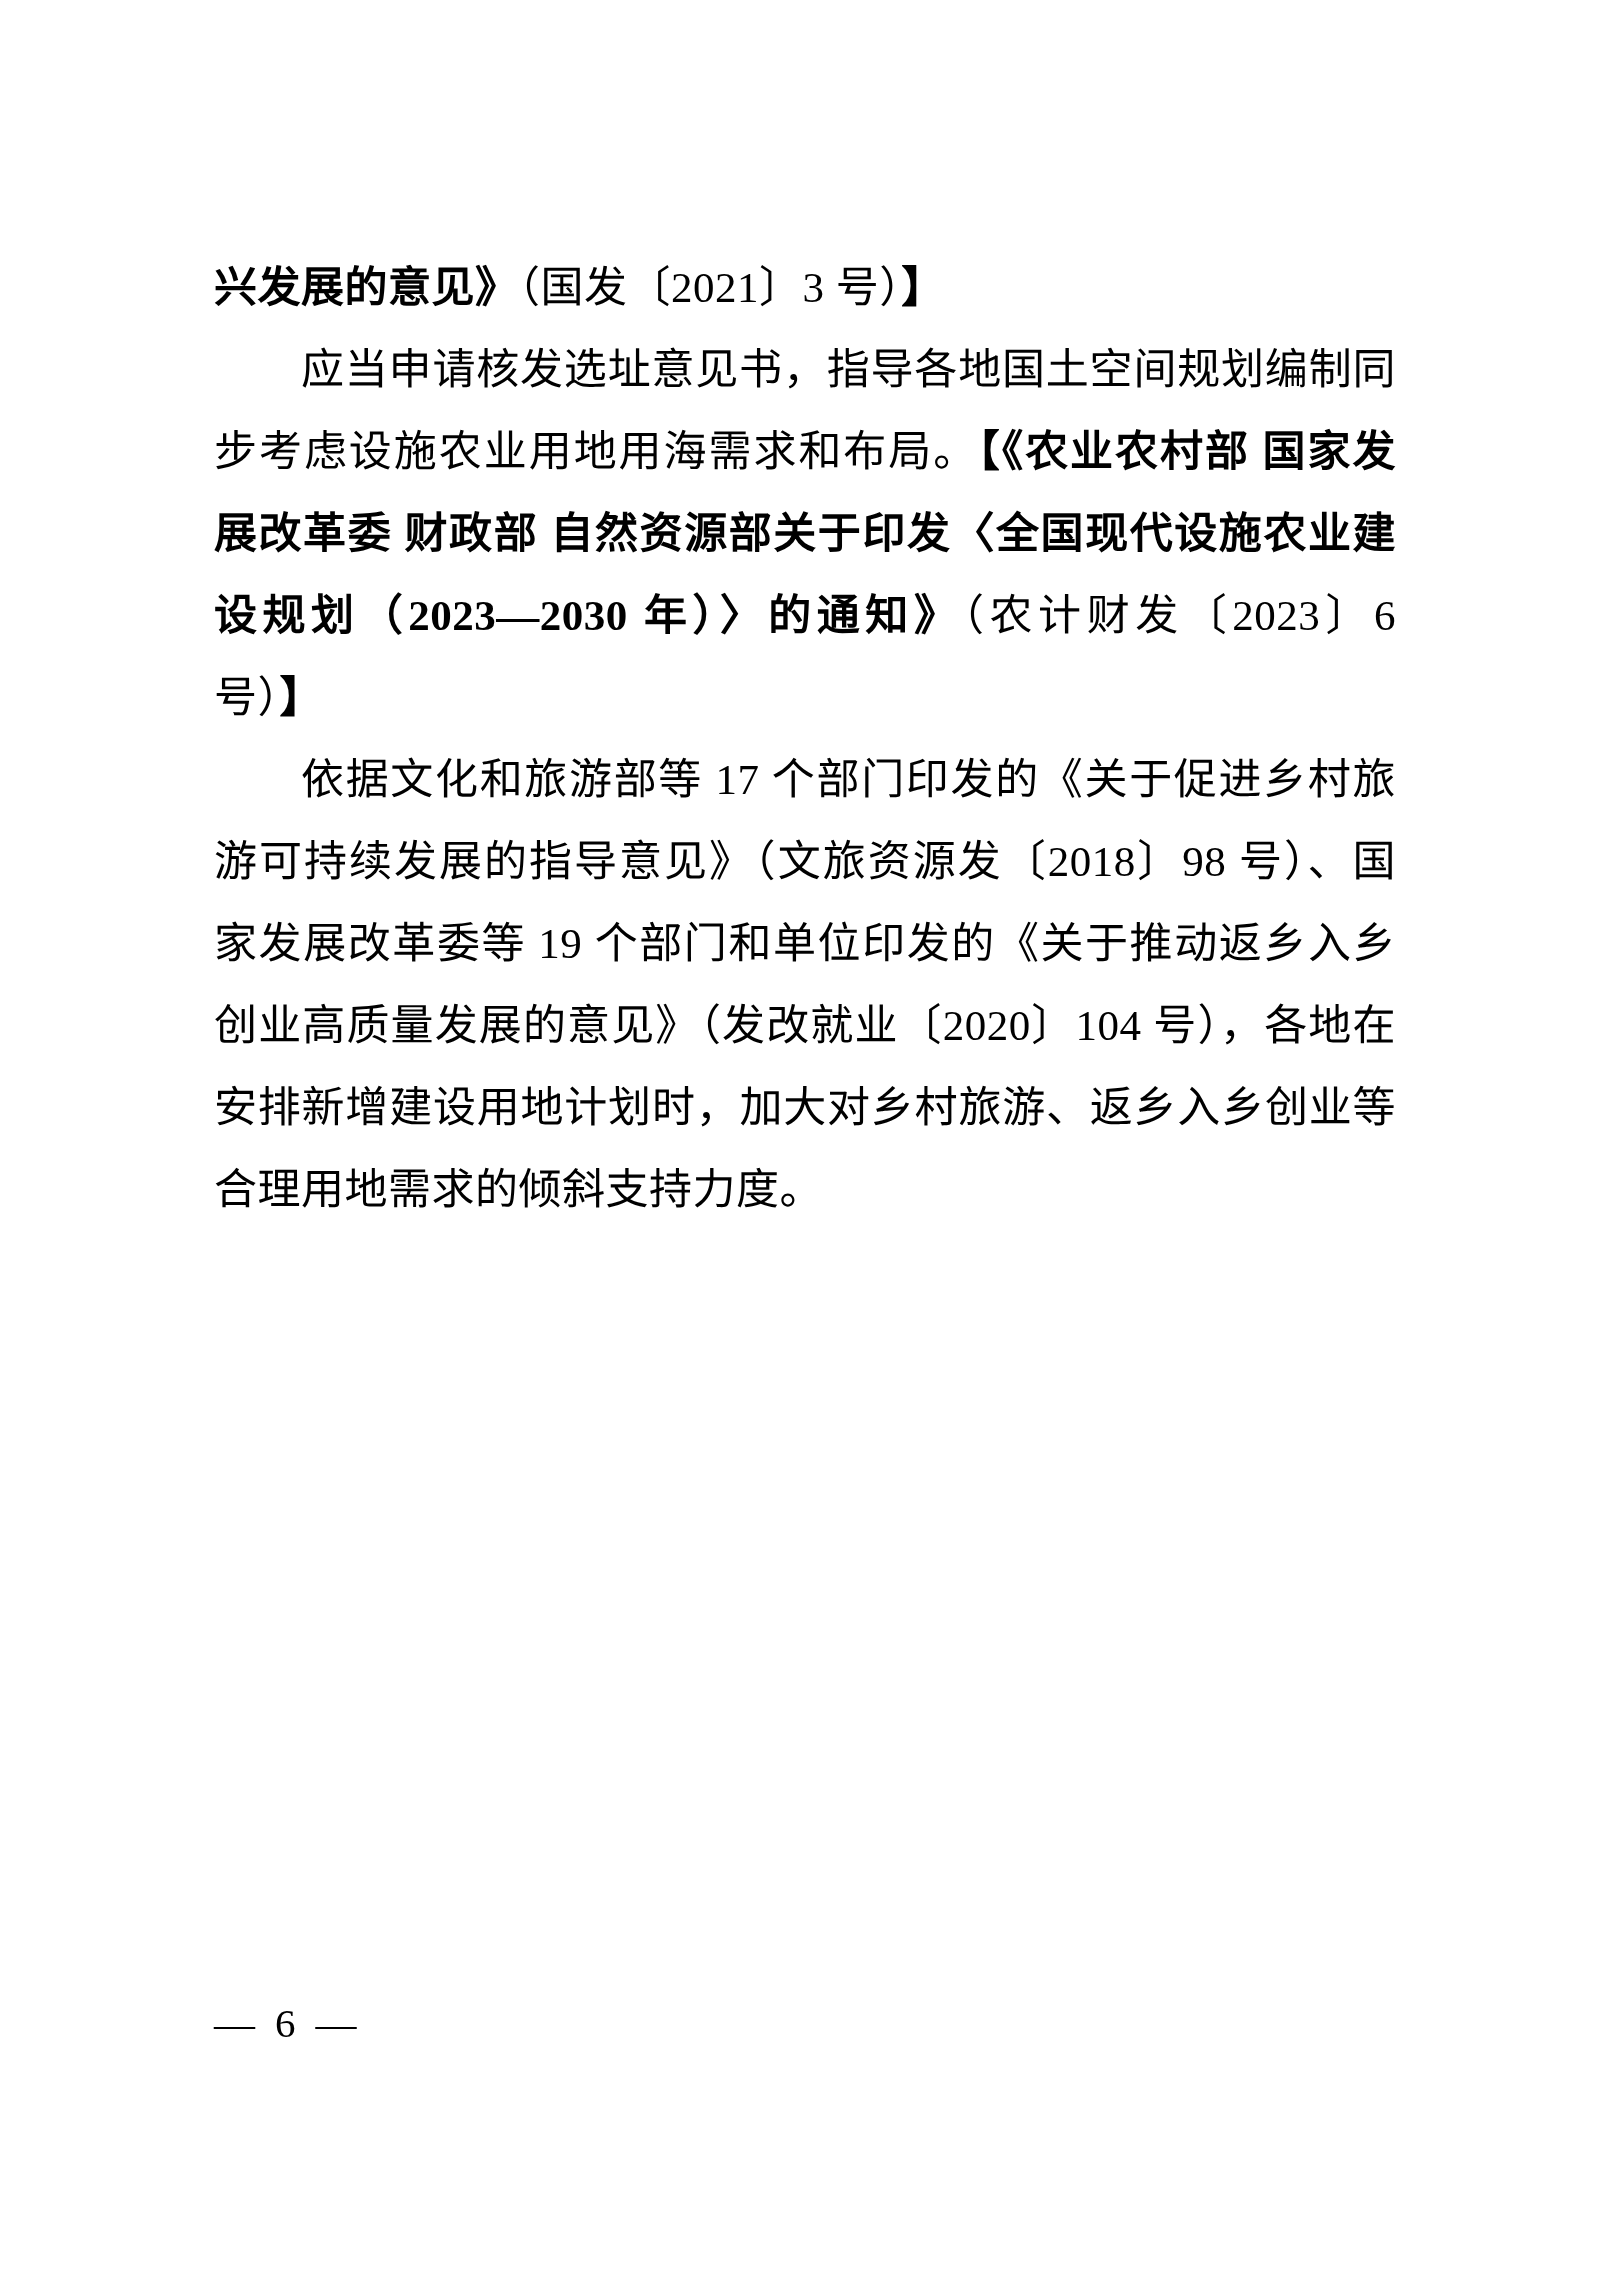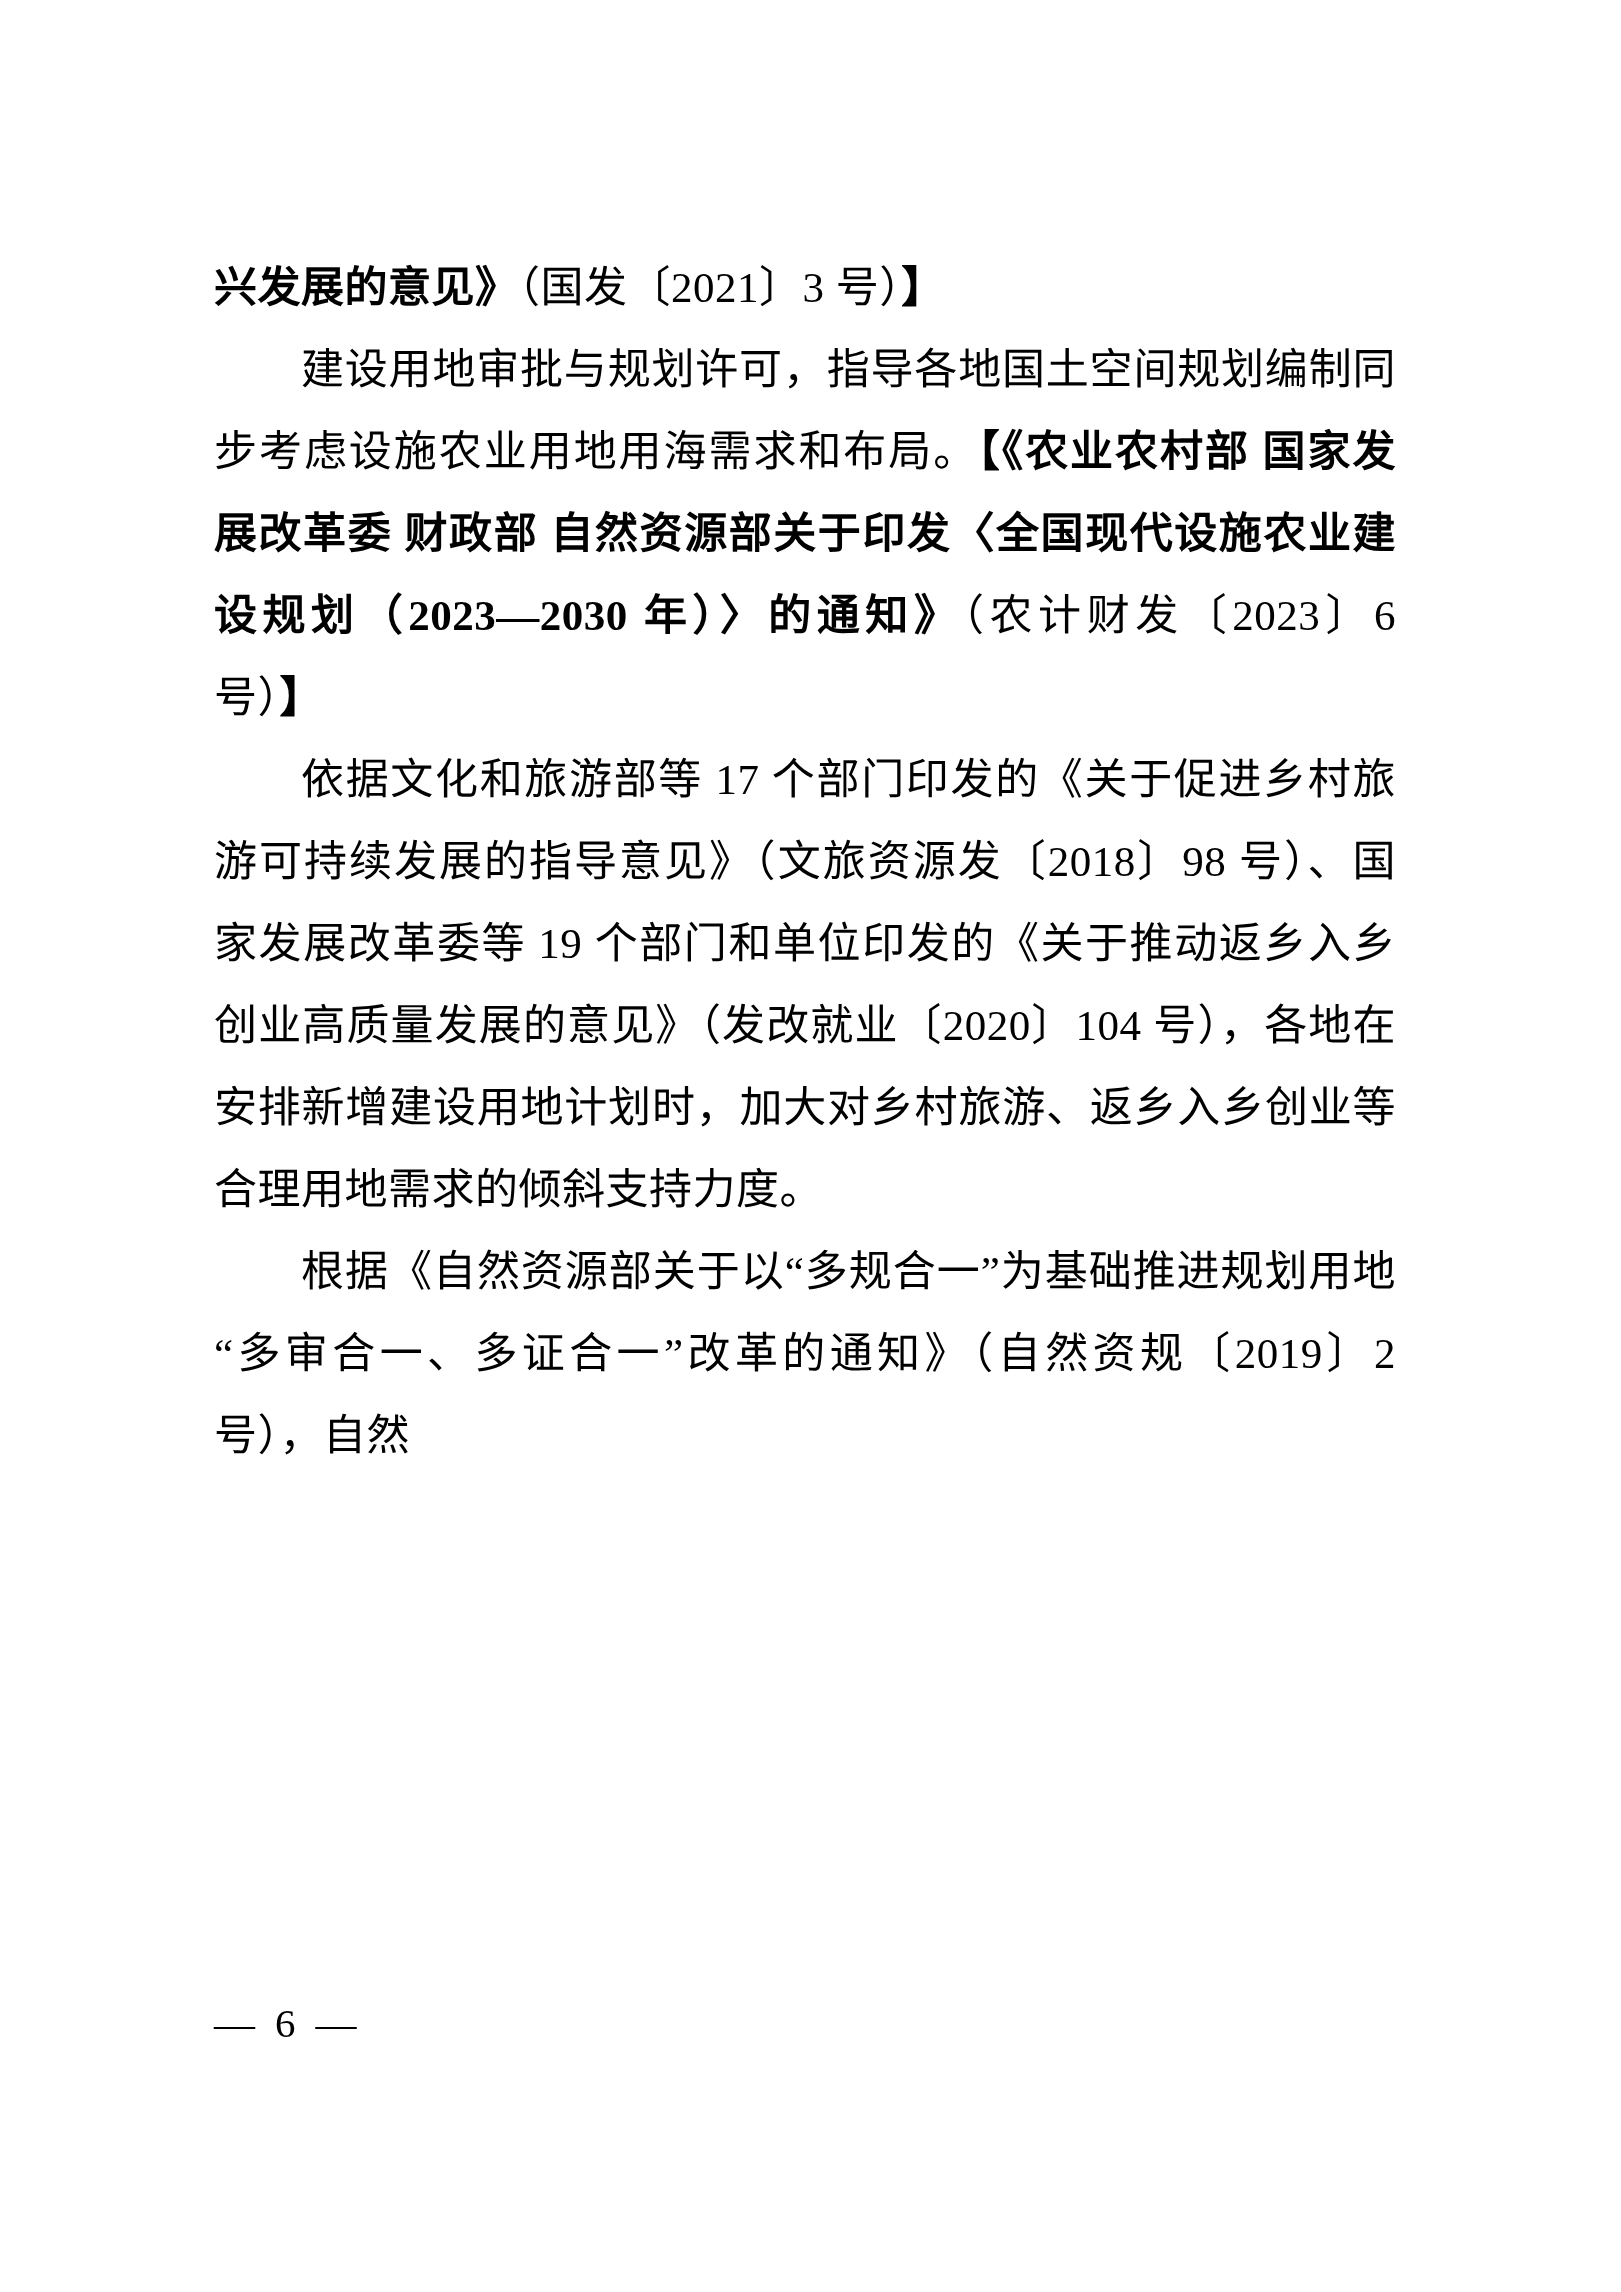--- a/index.html
+++ b/index.html
@@ -65,21 +65,20 @@
     word-spacing: 9.8px;
     color: #000000;
   }
 </style>
 </head>
 <body>
 
 <div class="page">
   <main class="content" id="content-root">
       <p class="para"><span class="run bold">兴发展的意见》</span><span class="run">（国发〔2021〕3 号）</span><span class="run bold">】</span></p>
-      <p class="para indent"><span class="run">建设用地审批与规划许可，指导各地国土空间规划编制同步考虑设施农业用地用海需求和布局。</span><span class="run bold">【《农业农村部 国家发展改革委 财政部 自然资源部关于印发〈全国现代设施农业建设规划（2023—2030 年）〉的通知》</span><span class="run">（农计财发〔2023〕6 号）</span><span class="run bold">】</span></p>
+      <p class="para indent"><span class="run">应当申请核发选址意见书，指导各地国土空间规划编制同步考虑设施农业用地用海需求和布局。</span><span class="run bold">【《农业农村部 国家发展改革委 财政部 自然资源部关于印发〈全国现代设施农业建设规划（2023—2030 年）〉的通知》</span><span class="run">（农计财发〔2023〕6 号）</span><span class="run bold">】</span></p>
       <p class="para indent"><span class="run">依据文化和旅游部等 17 个部门印发的《关于促进乡村旅游可持续发展的指导意见》（文旅资源发〔2018〕98 号）、国家发展改革委等 19 个部门和单位印发的《关于推动返乡入乡创业高质量发展的意见》（发改就业〔2020〕104 号），各地在安排新增建设用地计划时，加大对乡村旅游、返乡入乡创业等合理用地需求的倾斜支持力度。</span></p>
-      <p class="para indent"><span class="run">根据《自然资源部关于以“多规合一”为基础推进规划用地“多审合一、多证合一”改革的通知》（自然资规〔2019〕2 号），自然</span></p>
     </main>
   <div class="footer">
     <span>— 6 —</span>
   </div>
 </div>
 
 
 </body></html>

